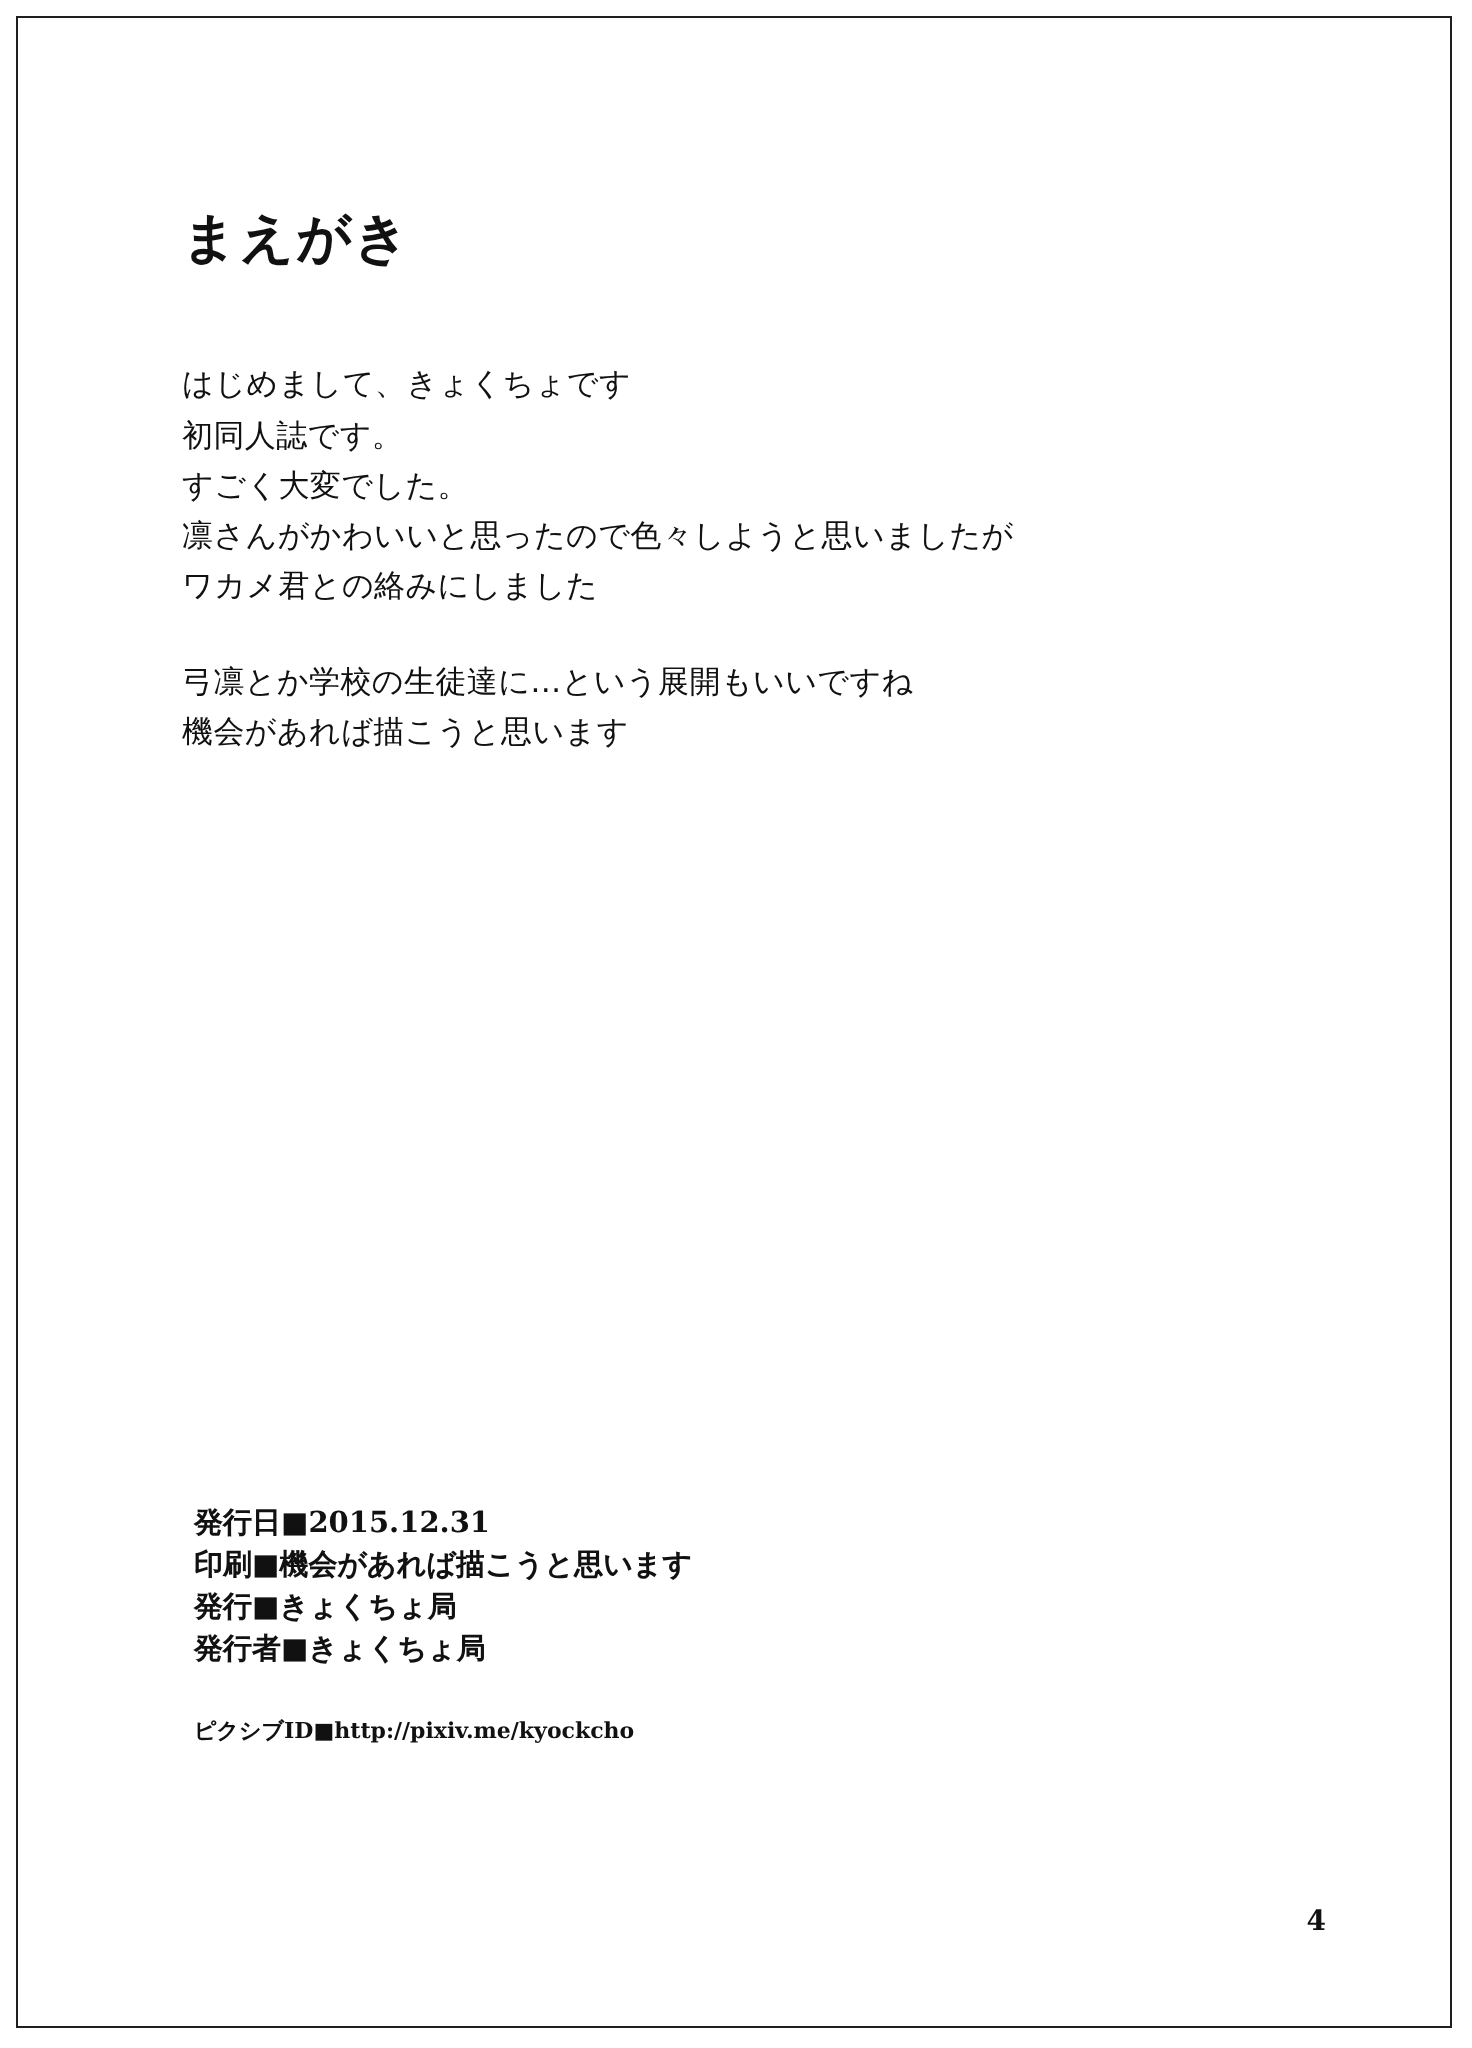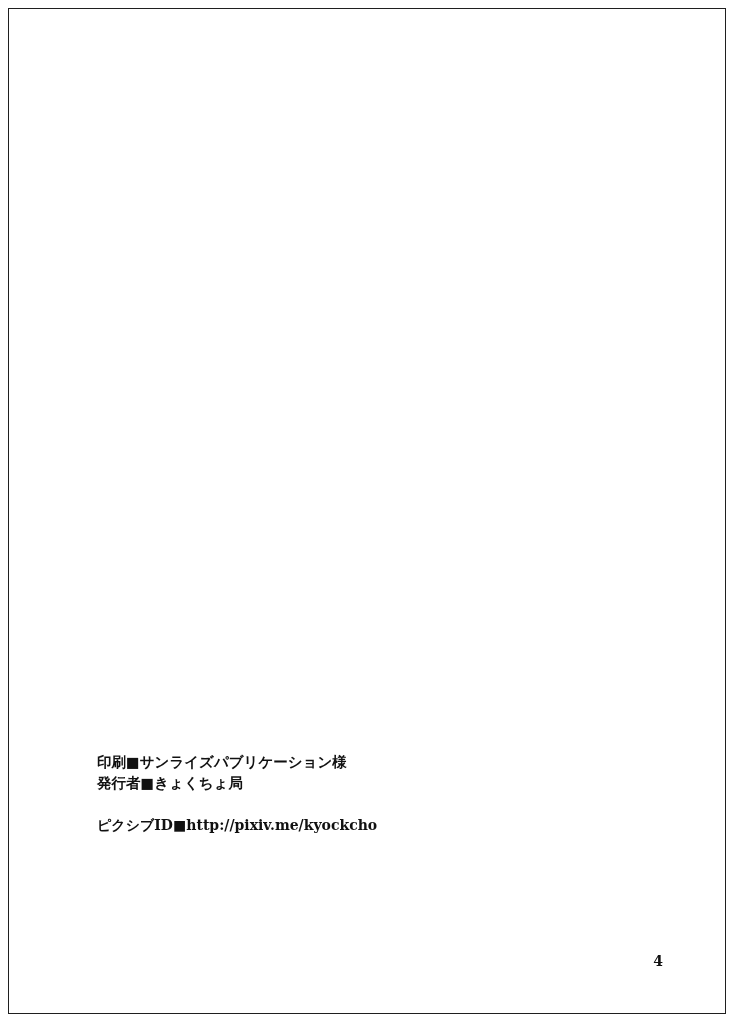--- a/index.html
+++ b/index.html
@@ -65,40 +65,55 @@
     font-size: 14.5px;
     font-weight: bold;
     line-height: 1.46;
     white-space: pre-wrap;
   }
   .colophon .links {
     margin-top: 22px;
   }
   .colophon .links .line {
     margin-bottom: 20px;
-    font-size: 14px;
+    font-size: 11px;
   }
   .page-number {
     position: absolute;
     right: 62px;
     top: 944px;
     font-family: "DejaVu Serif", serif;
     font-size: 14px;
     font-weight: bold;
     color: #111111;
   }
 </style>
 </head>
 <body>
 
 <div class="page">
 
+  <div class="content">
+    <h1 class="afterword-title">まえがき</h1>
+    <div class="body-block">
+      <p>はじめまして、きょくちょです
+初同人誌です。
+すごく大変でした。
+凛さんがかわいいと思ったので色々しようと思いましたが
+ワカメ君との絡みにしました</p>
+      <div class="para-gap"></div>
+      <p>弓凛とか学校の生徒達に…という展開もいいですね
+機会があれば描こうと思います</p>
+    </div>
+  </div>
 
   <div class="colophon">
-    <div class="line">印刷■サンライズパブリケーション様</div>
+    <div class="line">発行日■2015.12.31</div>
+    <div class="line">印刷■機会があれば描こうと思います</div>
+    <div class="line">発行■きょくちょ局</div>
     <div class="line">発行者■きょくちょ局</div>
     <div class="links">
       <div class="line">ピクシブID■http://pixiv.me/kyockcho</div>
     </div>
   </div>
 
   <div class="page-number">4</div>
 
 </div>
 

